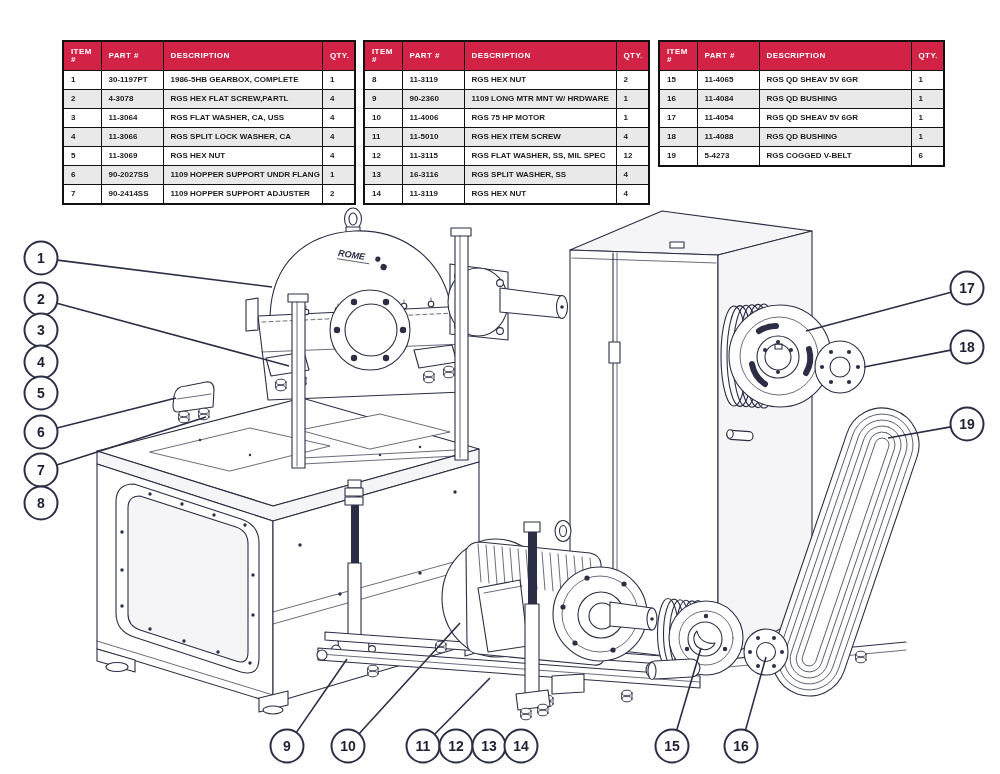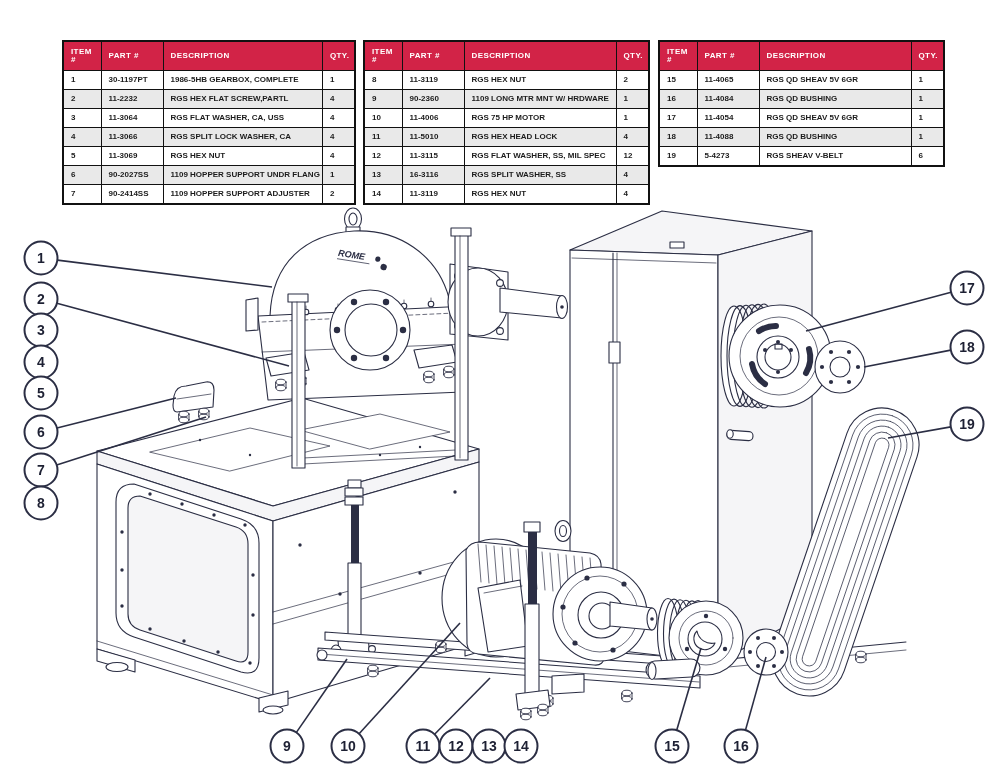--- a/index.html
+++ b/index.html
@@ -48,21 +48,21 @@
       </thead>
       <tbody>
         <tr>
           <td>1</td>
           <td>30-1197PT</td>
           <td>1986-5HB GEARBOX, COMPLETE</td>
           <td>1</td>
         </tr>
         <tr class="alt">
           <td>2</td>
-          <td>11-2232</td>
+          <td>4-3078</td>
           <td>RGS HEX FLAT SCREW,PARTL</td>
           <td>4</td>
         </tr>
         <tr>
           <td>3</td>
           <td>11-3064</td>
           <td>RGS FLAT WASHER, CA, USS</td>
           <td>4</td>
         </tr>
         <tr class="alt">
@@ -121,21 +121,21 @@
         </tr>
         <tr>
           <td>10</td>
           <td>11-4006</td>
           <td>RGS 75 HP MOTOR</td>
           <td>1</td>
         </tr>
         <tr class="alt">
           <td>11</td>
           <td>11-5010</td>
-          <td>RGS HEX HEAD LOCK</td>
+          <td>RGS HEX ITEM SCREW</td>
           <td>4</td>
         </tr>
         <tr>
           <td>12</td>
           <td>11-3115</td>
           <td>RGS FLAT WASHER, SS, MIL SPEC</td>
           <td>12</td>
         </tr>
         <tr class="alt">
           <td>13</td>
@@ -187,21 +187,21 @@
         </tr>
         <tr class="alt">
           <td>18</td>
           <td>11-4088</td>
           <td>RGS QD BUSHING</td>
           <td>1</td>
         </tr>
         <tr>
           <td>19</td>
           <td>5-4273</td>
-          <td>RGS SHEAV V-BELT</td>
+          <td>RGS COGGED V-BELT</td>
           <td>6</td>
         </tr>
       </tbody>
   </table>
 
   <svg class="art" width="1000" height="774" viewBox="0 0 1000 774">
     <defs>
       <g id="nut" class="ln" style="stroke-width:.9">
         <rect x="-5" y="-3" width="10" height="6" class="fw"></rect>
         <ellipse cx="0" cy="3" rx="5" ry="2.8" class="fw"></ellipse>

